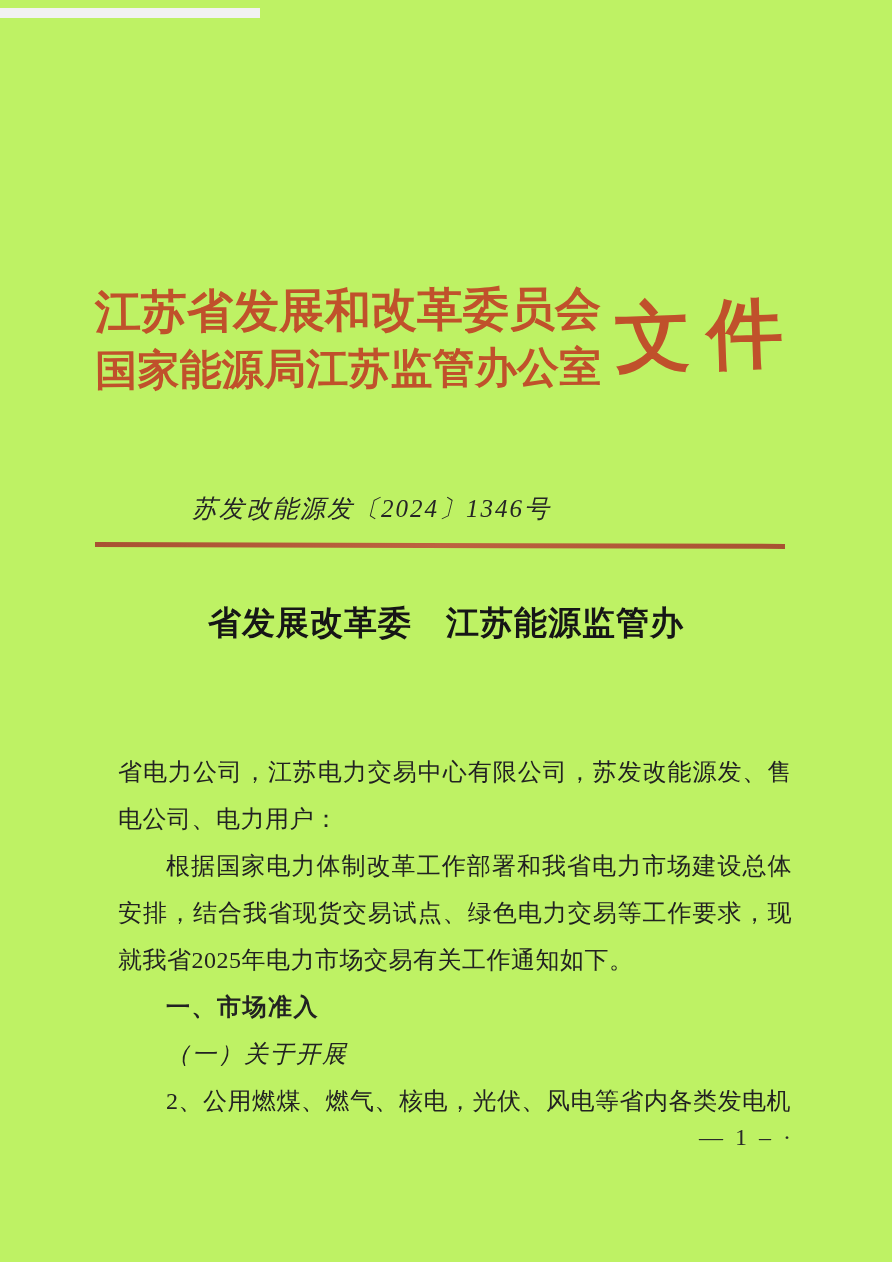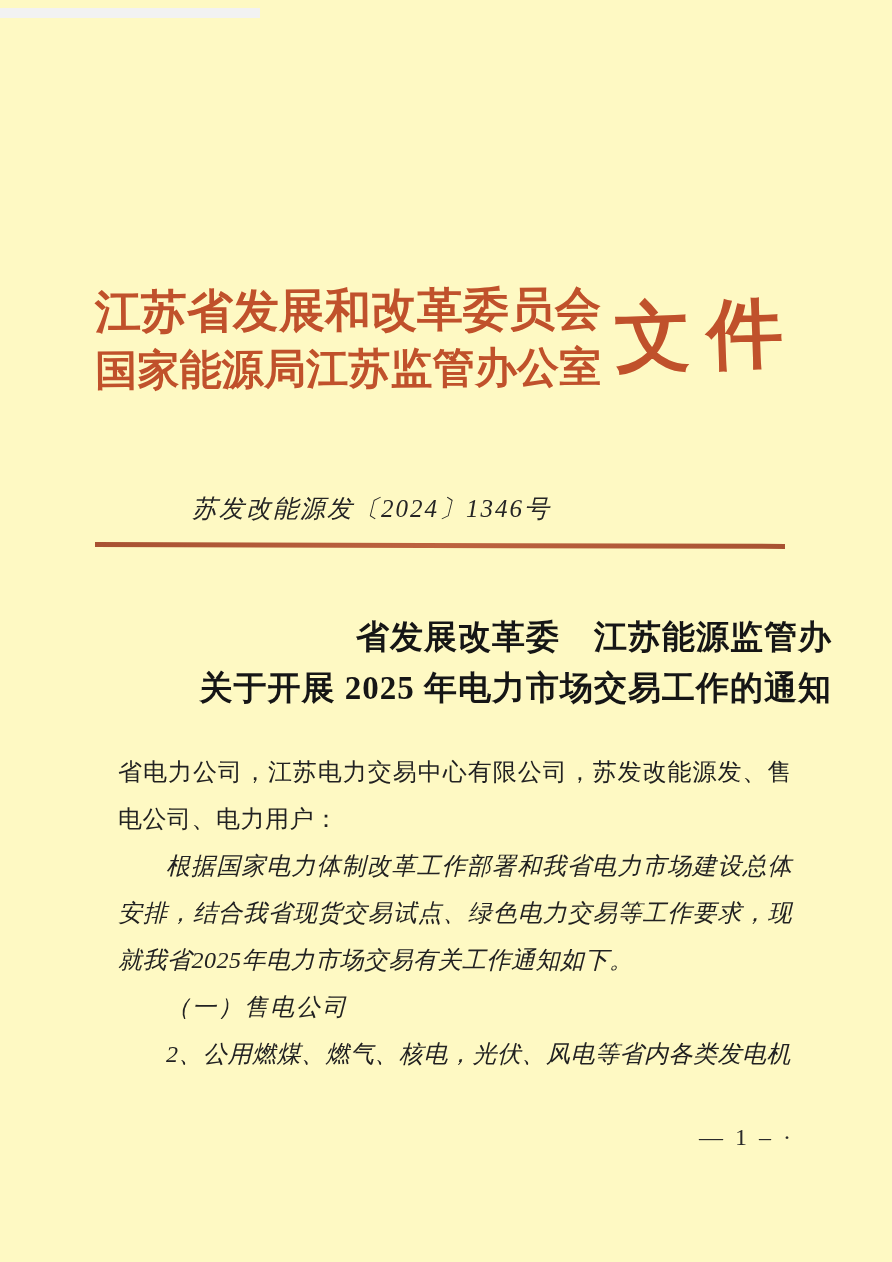--- a/index.html
+++ b/index.html
@@ -2,21 +2,21 @@
 <html><head>
 <meta charset="utf-8">
 <style>
   * { margin: 0; padding: 0; box-sizing: border-box; }
   html, body { background: #e8e8e8; }
   .page {
     position: relative;
     width: 892px;
     height: 1262px;
     margin: 0 auto;
-    background: #fef9c3;
+    background: #bef264;
     overflow: hidden;
     font-family: "Liberation Serif", "DejaVu Serif", serif;
     color: #1d1d1d;
   }
   
   .scan-artifact {
     position: absolute;
     top: 8px; left: 0;
     width: 260px; height: 10px;
     background: #f2f2f2;
@@ -79,44 +79,44 @@
     top: 543px;
     left: 95px;
     width: 690px;
     height: 5px;
     background: linear-gradient(90deg, #a85232, #bd6340, #a85232);
     transform: rotate(0.15deg);
   }
   
   .title {
     position: absolute;
-    top: 612px;
+    top: 598px;
     left: 60px;
     width: 772px;
-    text-align: right;
+    text-align: center;
     font-weight: bold;
     font-size: 33px;
     line-height: 51px;
     letter-spacing: 1px;
     color: #161616;
   }
   
   .body {
     position: absolute;
     top: 749px;
     left: 118px;
     width: 674px;
     font-size: 24px;
     line-height: 47px;
     letter-spacing: 0.5px;
     text-align: justify;
     color: #222;
   }
   .body p { margin: 0; }
-  .indent { text-indent: 2em; font-style: italic; }
+  .indent { text-indent: 2em; }
   .bold { font-weight: bold; letter-spacing: 1.5px; }
   .kai { font-style: italic; letter-spacing: 2px; }
   
   .pagenum {
     position: absolute;
     top: 1124px;
     right: 98px;
     font-size: 24px;
     letter-spacing: 3px;
     color: #2a2a2a;
@@ -136,25 +136,25 @@
     </div>
     <div class="doctype">文件</div>
   </div>
 
   <div class="docnum">苏发改能源发〔2024〕1346号</div>
 
   <div class="redline"></div>
 
   <div class="title">
     <div>省发展改革委　江苏能源监管办</div>
-    <div>关于开展 2025 年电力市场交易工作的通知</div>
   </div>
 
   <div class="body">
     <p>省电力公司，江苏电力交易中心有限公司，苏发改能源发、售电公司、电力用户：</p>
     <p class="indent">根据国家电力体制改革工作部署和我省电力市场建设总体安排，结合我省现货交易试点、绿色电力交易等工作要求，现就我省2025年电力市场交易有关工作通知如下。</p>
-    <p class="indent kai">（一）售电公司</p>
+    <p class="indent bold">一、市场准入</p>
+    <p class="indent kai">（一）关于开展</p>
     <p class="indent">2、公用燃煤、燃气、核电，光伏、风电等省内各类发电机</p>
   </div>
 
   <div class="pagenum">— 1 – ·</div>
 
 </div>
 
 </body></html>

